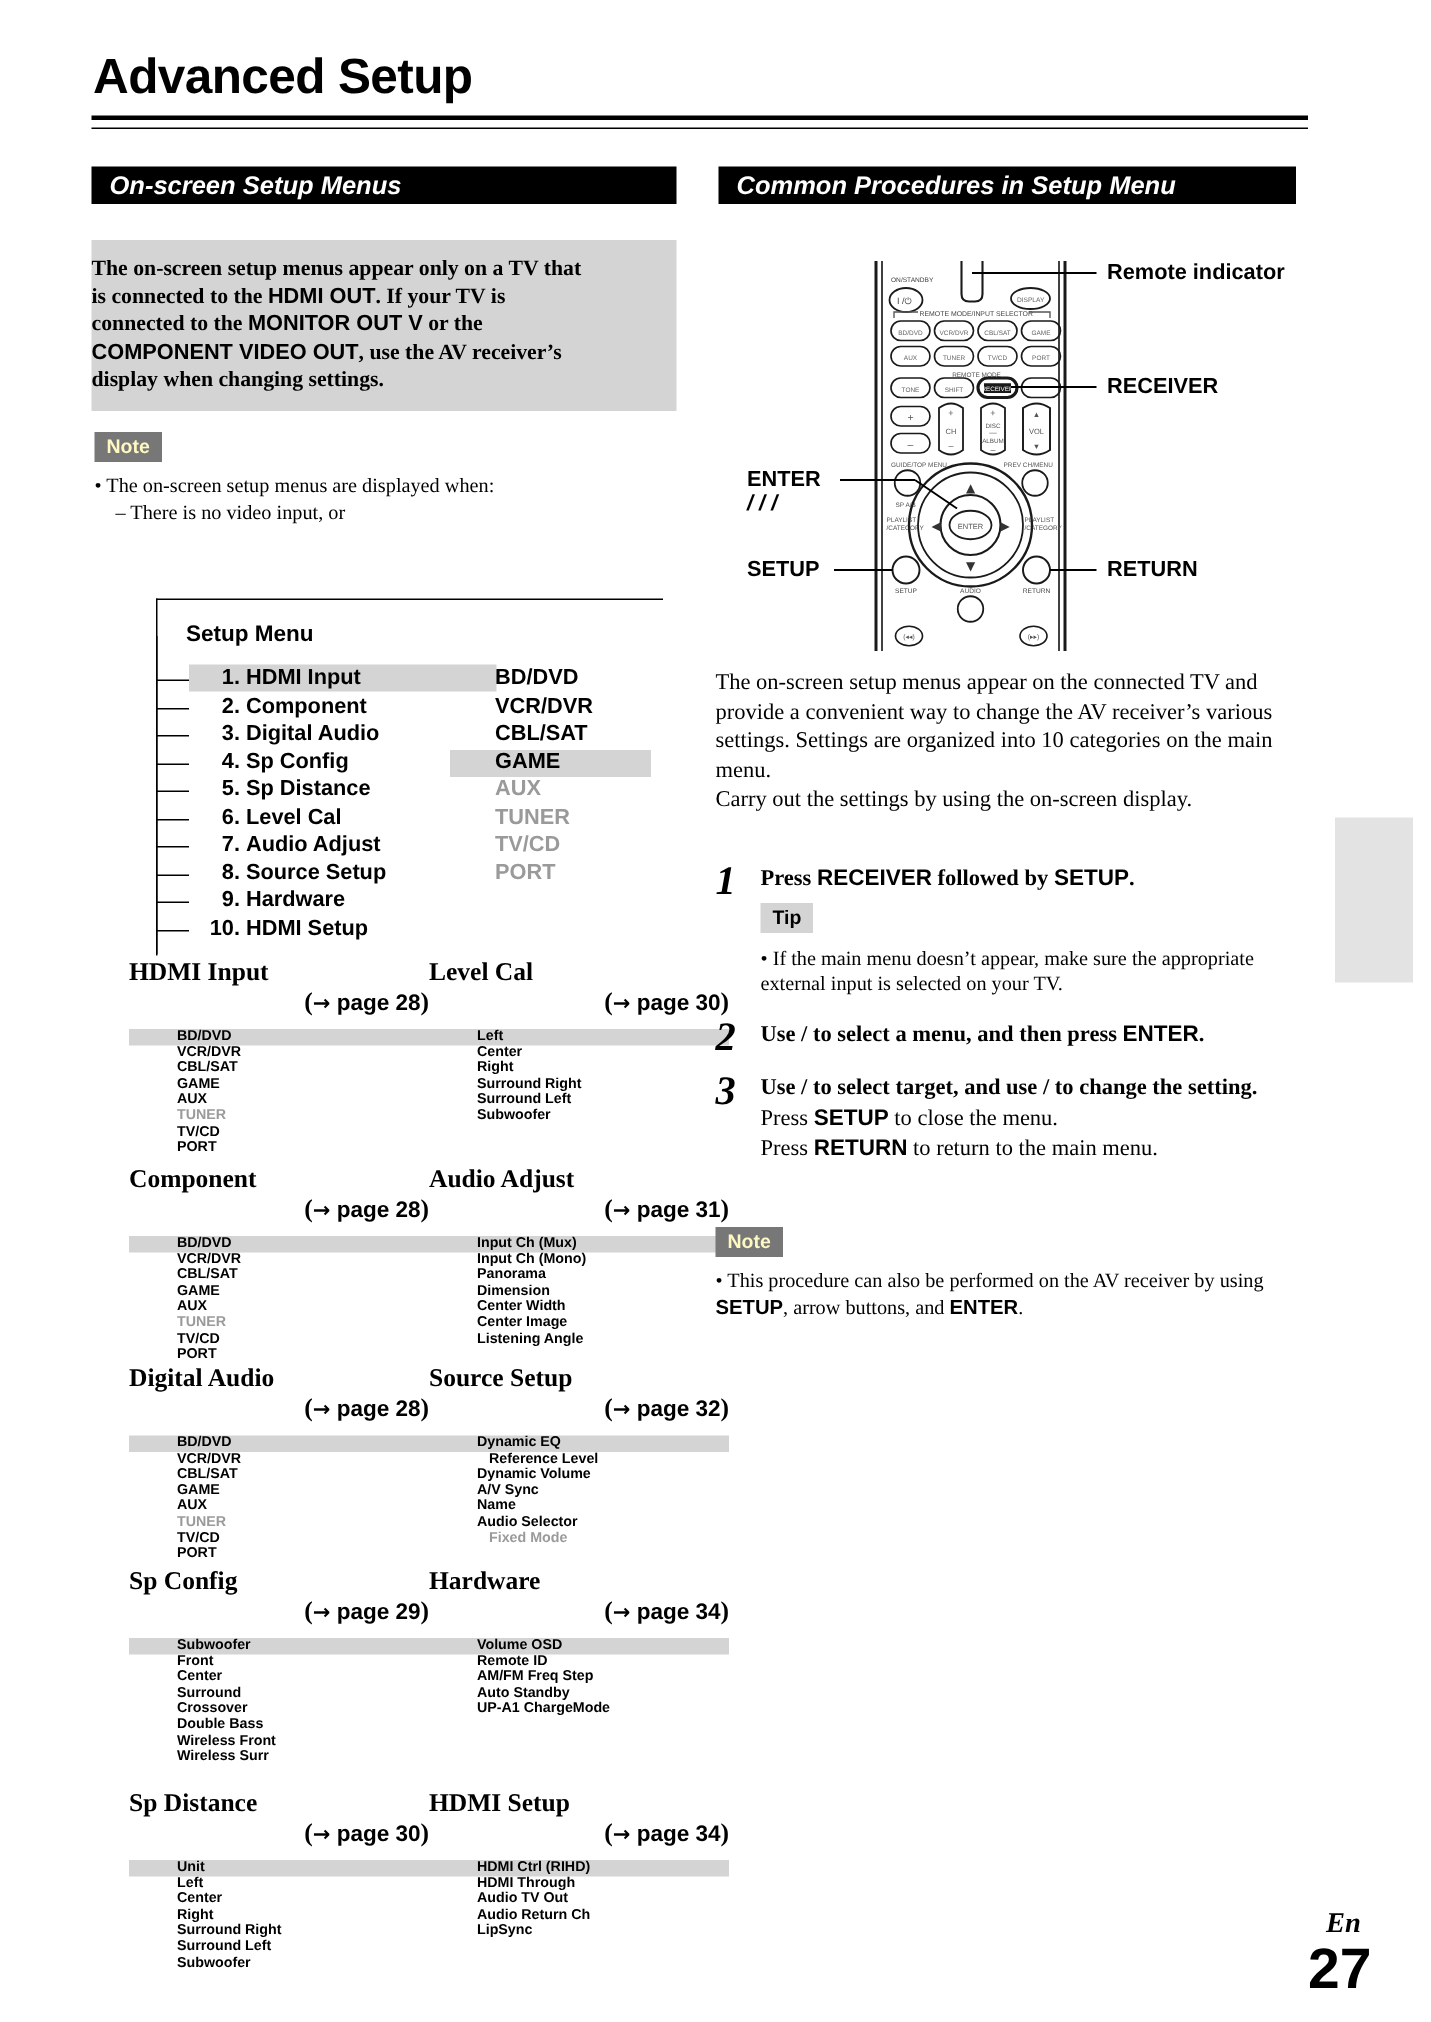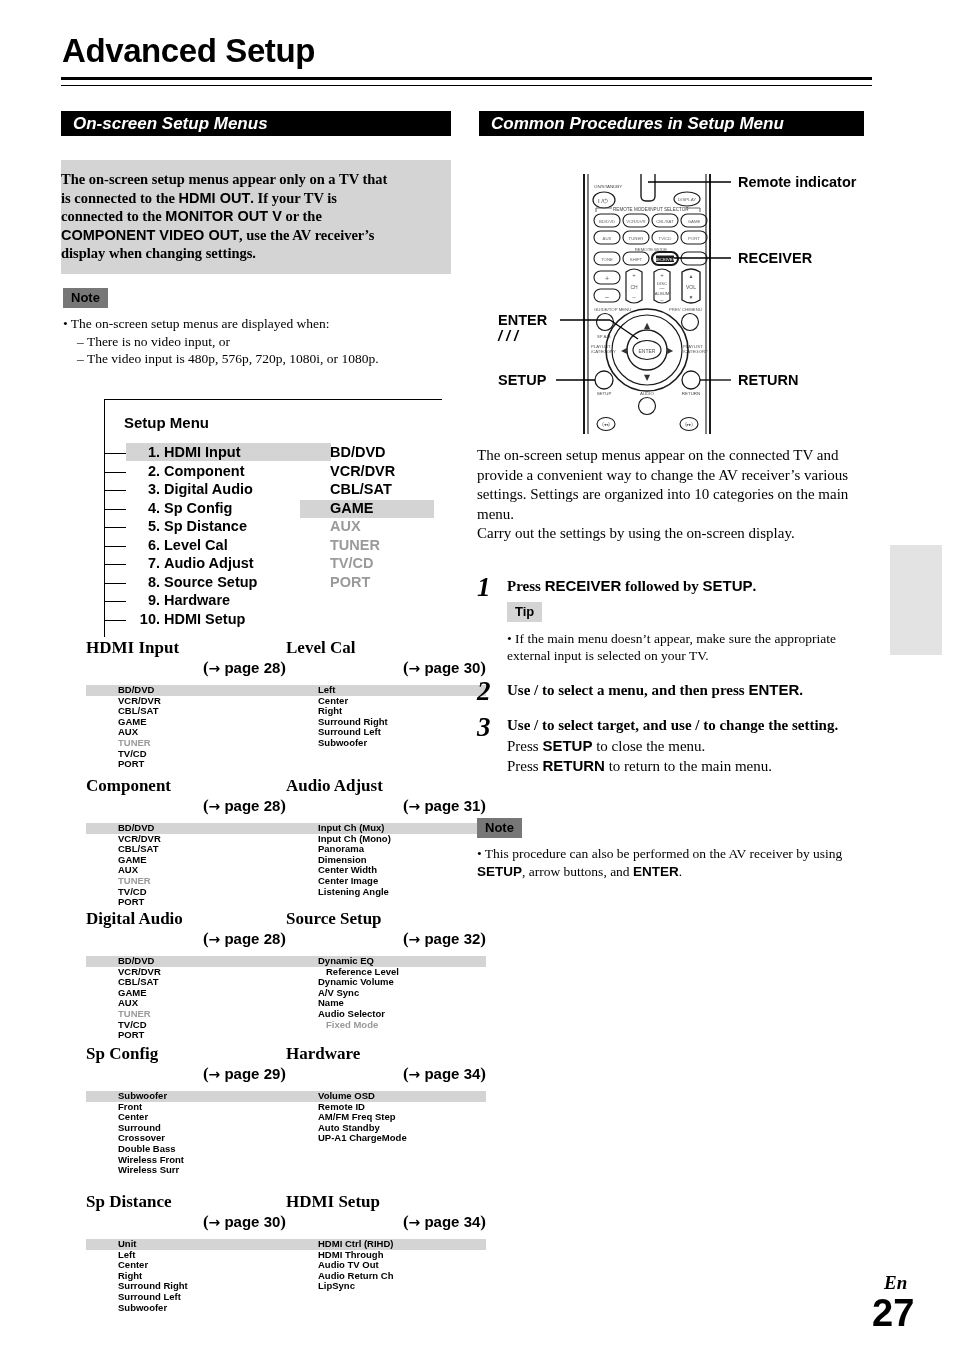--- a/index.html
+++ b/index.html
@@ -35,21 +35,21 @@
   .callout{
     position:absolute;left:61px;top:160px;width:390px;
     background:#d4d4d4;padding:10px 12px 11px 0;box-sizing:border-box;
     font-family:"Liberation Serif", serif;font-weight:bold;font-size:14.5px;
     line-height:18.5px;
   }
   .callout .sans{font-family:"Liberation Sans", sans-serif;font-weight:bold;}
 
   
   .tag{
-    display:inline-block;background:#777;color:#000000;
+    display:inline-block;background:#777;color:#fef9c3;
     font-family:"Liberation Sans", sans-serif;font-weight:bold;font-size:13px;
     padding:2px 8px 3px 8px;
   }
   .tag.light{background:#d4d4d4;color:#000;}
   .notebody{
     font-family:"Liberation Serif", serif;font-size:13.5px;line-height:17.5px;
   }
   .notebody .sans{font-family:"Liberation Sans", sans-serif;font-weight:bold;}
 
   #note-left{position:absolute;left:63px;top:288px;width:400px;}
@@ -182,21 +182,20 @@
     <span>connected to the </span><span class="sans">MONITOR OUT V</span><span> or the</span><br>
     <span class="sans">COMPONENT VIDEO OUT</span><span>, use the AV receiver’s</span><br>
     <span>display when changing settings.</span>
   </div>
 
   <div id="note-left">
     <span class="tag">Note</span>
     <div class="notebody">
       <div class="nl-line">• The on-screen setup menus are displayed when:</div>
       <div class="nl-line nl-sub">– There is no video input, or</div>
-      <div class="nl-line nl-sub">– The video input is 480p, 576p, 720p, 1080i, or 1080p.</div>
     </div>
   </div>
 
   <div id="setupmenu"></div>
   <div id="setupmenu-title">Setup Menu</div>
   <div class="tree" id="tree">
       <div class="tree-row">
         <div class="tree-hl"></div>
         <div class="tree-branch"></div>
         <div class="tree-num">1.</div>

